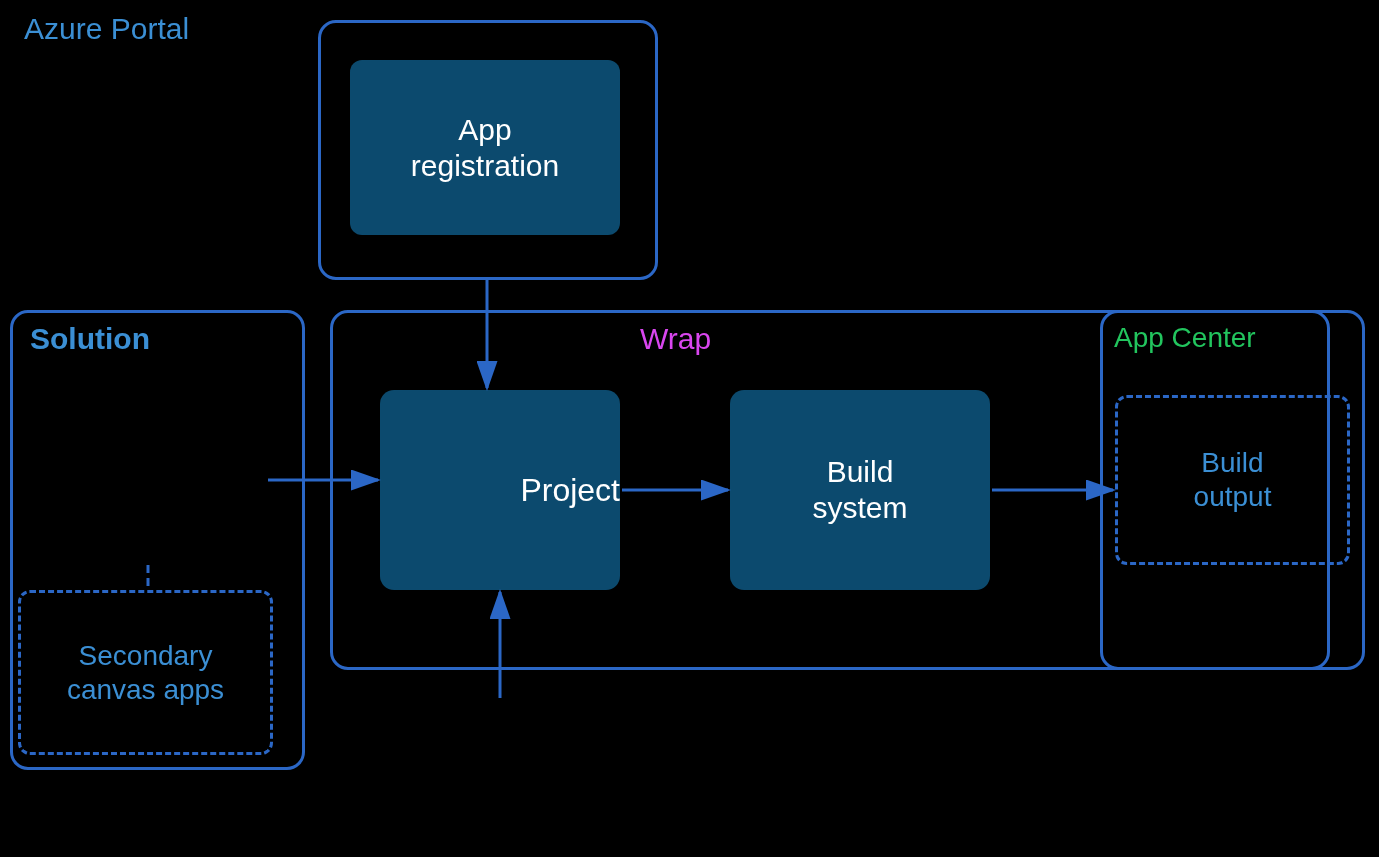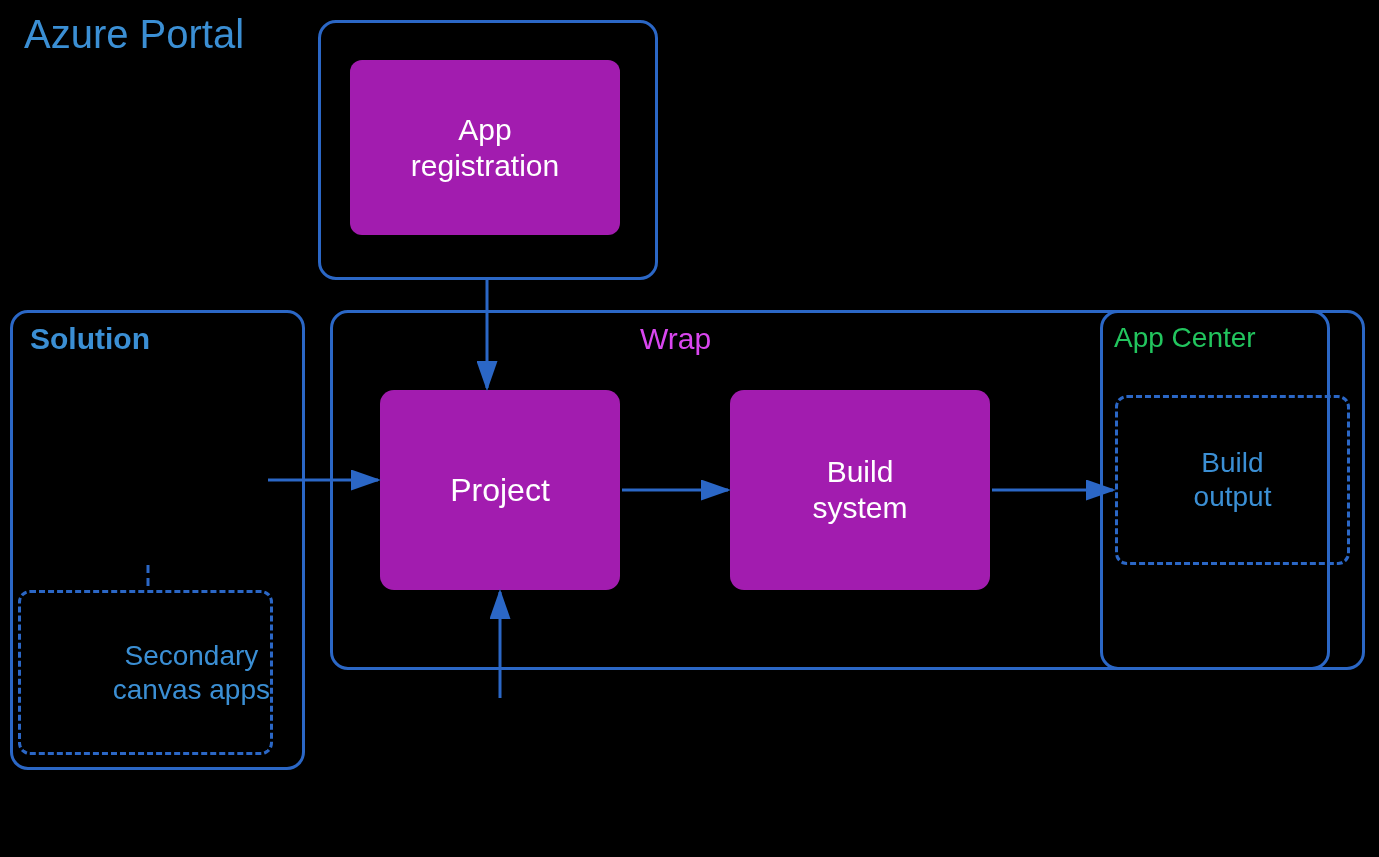--- a/index.html
+++ b/index.html
@@ -27,21 +27,21 @@
       align-items: center;
       justify-content: center;
       text-align: center;
       font-size: 28px;
       font-weight: 400;
       color: #fff;
       line-height: 1.2;
     }
 
     .box-filled {
-      background: #a21caf;
+      background: #0c4a6e;
       border: none;
     }
 
     .box-outline-solid {
       background: transparent;
       border: 3px solid #2b67c6;
     }
 
     .box-outline-dashed {
       background: transparent;
@@ -58,21 +58,21 @@
       border: 3px solid #2b67c6;
       border-radius: 18px;
       background: transparent;
     }
 
     .azure-portal-label {
       position: absolute;
       top: 12px;
       left: 24px;
       color: #3b8fd4;
-      font-size: 40px;
+      font-size: 30px;
       font-weight: 400;
     }
 
     
     .app-registration {
       top: 60px;
       left: 350px;
       width: 270px;
       height: 175px;
       font-size: 30px;
@@ -109,21 +109,20 @@
     }
 
     
     .secondary-canvas {
       top: 590px;
       left: 18px;
       width: 255px;
       height: 165px;
       font-size: 28px;
       color: #3b8fd4;
-      justify-content: flex-end;
     }
 
     
     .wrap-container {
       position: absolute;
       top: 310px;
       left: 330px;
       width: 1000px;
       height: 360px;
       border: 3px solid #2b67c6;
@@ -141,20 +140,21 @@
     }
 
     
     .project-box {
       top: 390px;
       left: 380px;
       width: 240px;
       height: 200px;
       font-size: 32px;
       border-radius: 14px;
+      justify-content: flex-end;
     }
 
     
     .build-system {
       top: 390px;
       left: 730px;
       width: 260px;
       height: 200px;
       font-size: 30px;
       border-radius: 14px;

